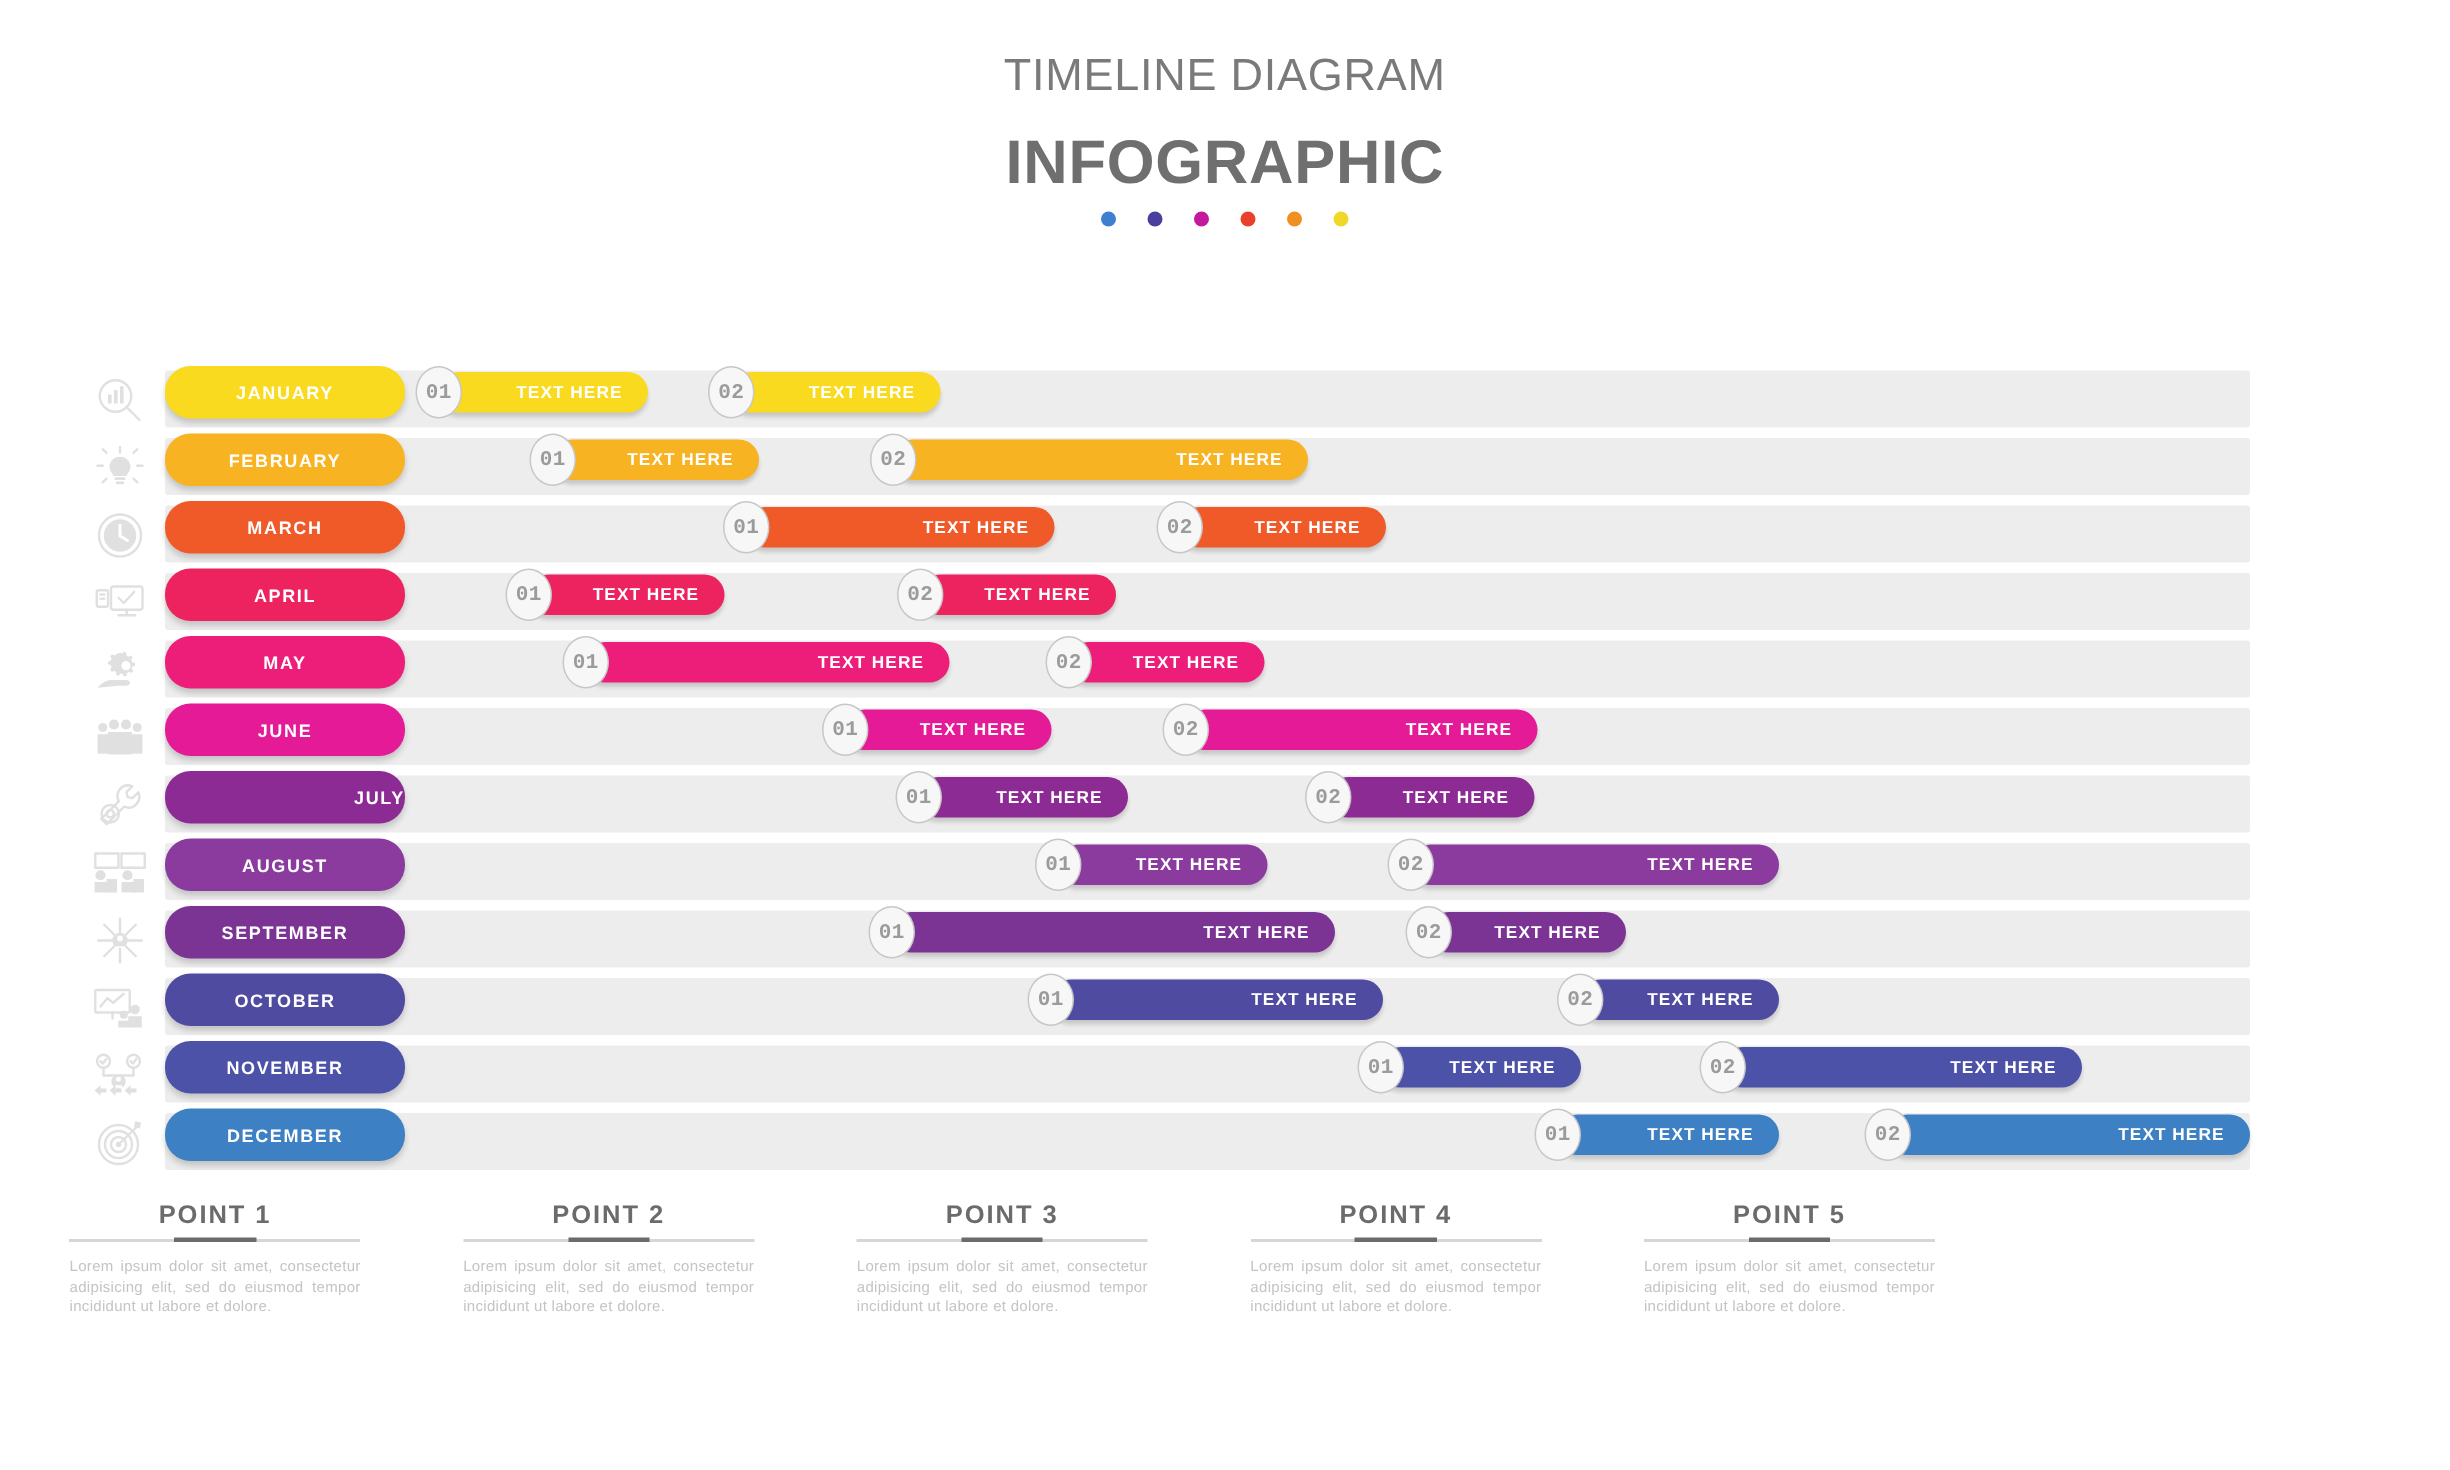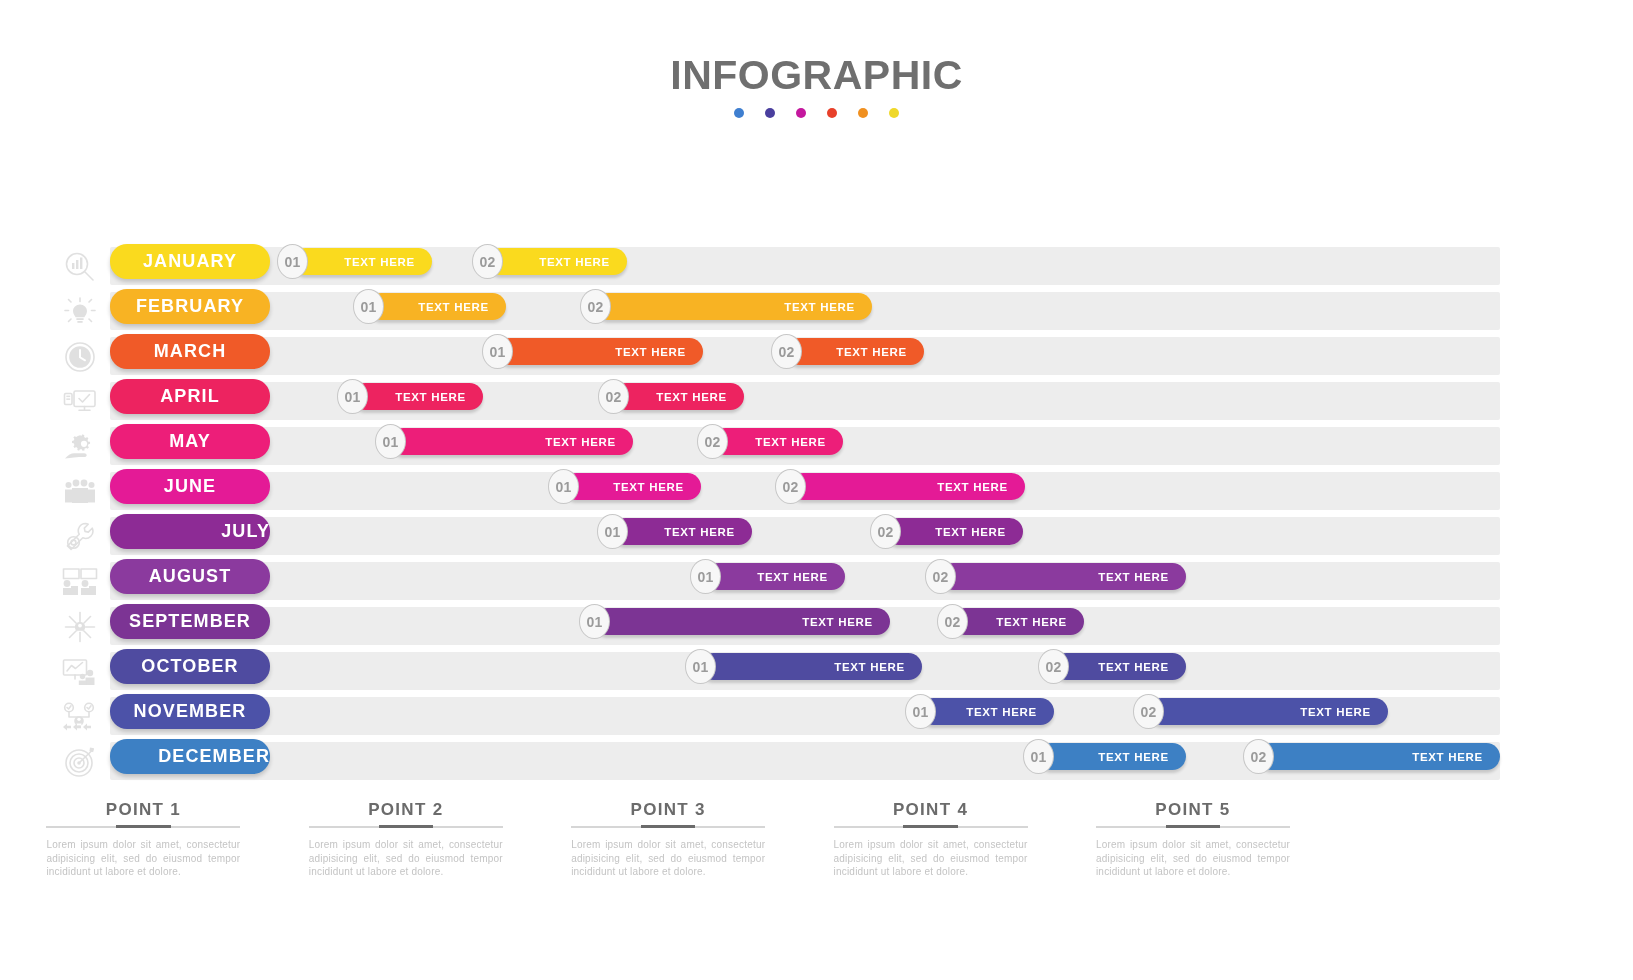--- a/index.html
+++ b/index.html
@@ -36,38 +36,39 @@
     display:flex;align-items:center;justify-content:center;
     opacity:.30;
   }
   .rowicon svg{display:block;}
   .month{
     position:absolute;left:110px;top:0px;width:160px;height:35px;
     border-radius:17px;display:flex;align-items:center;justify-content:center;
     box-shadow:0 3px 4px rgba(0,0,0,.18);
   }
   .month span{
-    color:#ffffff;font-size:18px;font-weight:700;letter-spacing:1.1px;
+    color:#ffffff;font-size:12px;font-weight:700;letter-spacing:1.1px;
   }
   .bar{
     position:absolute;top:4px;height:27px;border-radius:14px;
     display:flex;align-items:center;justify-content:flex-end;
     box-shadow:0 3px 3px rgba(0,0,0,.16);
   }
   .bar .btxt{
     color:#ffffff;font-size:11.5px;font-weight:700;letter-spacing:.7px;
     padding-right:17px;white-space:nowrap;
   }
   .badge{
     position:absolute;top:-4px;left:-15px;width:31px;height:35px;
     border-radius:50%;background:#f7f7f7;
     border:1.4px solid rgba(190,190,190,.85);
     display:flex;align-items:center;justify-content:center;
     color:#9b9b9b;font-size:14px;font-weight:700;letter-spacing:.3px;
     box-sizing:border-box;
+    font-family:Liberation Mono, monospace;
   }
 
   
   .points{position:absolute;left:0;top:800px;width:1312px;
           display:flex;}
   .point{width:20%;box-sizing:border-box;padding:0 22px;}
   .point-inner{width:194px;margin-left:auto;}
   .pt-title{
     font-size:17px;font-weight:700;letter-spacing:1.3px;color:#6b6b6b;
     text-align:center;
@@ -83,20 +84,21 @@
     margin-top:8px;font-size:10px;line-height:1.35;color:#c4c4c4;
     text-align:justify;letter-spacing:.2px;
   }
 </style>
 </head>
 <body>
 
 <div id="stage">
 
   <div class="hdr">
+    <div class="hdr-l1">TIMELINE DIAGRAM</div>
     <div class="hdr-l2">INFOGRAPHIC</div>
     <div class="dots" id="dot-row">
         <div class="dot" style="background: rgb(63, 127, 208);"></div>
         <div class="dot" style="background: rgb(74, 63, 158);"></div>
         <div class="dot" style="background: rgb(196, 24, 158);"></div>
         <div class="dot" style="background: rgb(232, 64, 42);"></div>
         <div class="dot" style="background: rgb(240, 144, 32);"></div>
         <div class="dot" style="background: rgb(239, 216, 42);"></div>
       </div>
   </div>
@@ -382,21 +384,21 @@
         <div class="rowicon">
           <svg width="32" height="32" viewBox="0 0 32 32">
             <circle cx="15" cy="17" r="13" stroke="#9a9a9a" fill="none" stroke-width="1.6" stroke-linecap="round" stroke-linejoin="round"></circle>
             <circle cx="15" cy="17" r="9" stroke="#9a9a9a" fill="none" stroke-width="1.6" stroke-linecap="round" stroke-linejoin="round"></circle>
             <circle cx="15" cy="17" r="5" stroke="#9a9a9a" fill="none" stroke-width="1.6" stroke-linecap="round" stroke-linejoin="round"></circle>
             <circle cx="15" cy="17" r="1.8" fill="#9a9a9a"></circle>
             <line x1="15" y1="17" x2="29" y2="3.5" stroke="#9a9a9a" fill="none" stroke-width="1.6" stroke-linecap="round" stroke-linejoin="round"></line>
             <path d="M26 1.5l4 .8-.8 4-3.8-1.2z" fill="#9a9a9a"></path>
           </svg>
         </div>
-        <div class="month" style="background: rgb(61, 128, 196); justify-content: flex-end;">
+        <div class="month" style="background: rgb(61, 128, 196);">
           <span>DECEMBER</span>
         </div>
         <div class="bar" style="left: 1038px; width: 148px; background: rgb(61, 128, 196);">
           <div class="badge">01</div>
           <div class="btxt">TEXT HERE</div>
         </div>
         <div class="bar" style="left: 1258px; width: 242px; background: rgb(61, 128, 196);">
           <div class="badge">02</div>
           <div class="btxt">TEXT HERE</div>
         </div>

